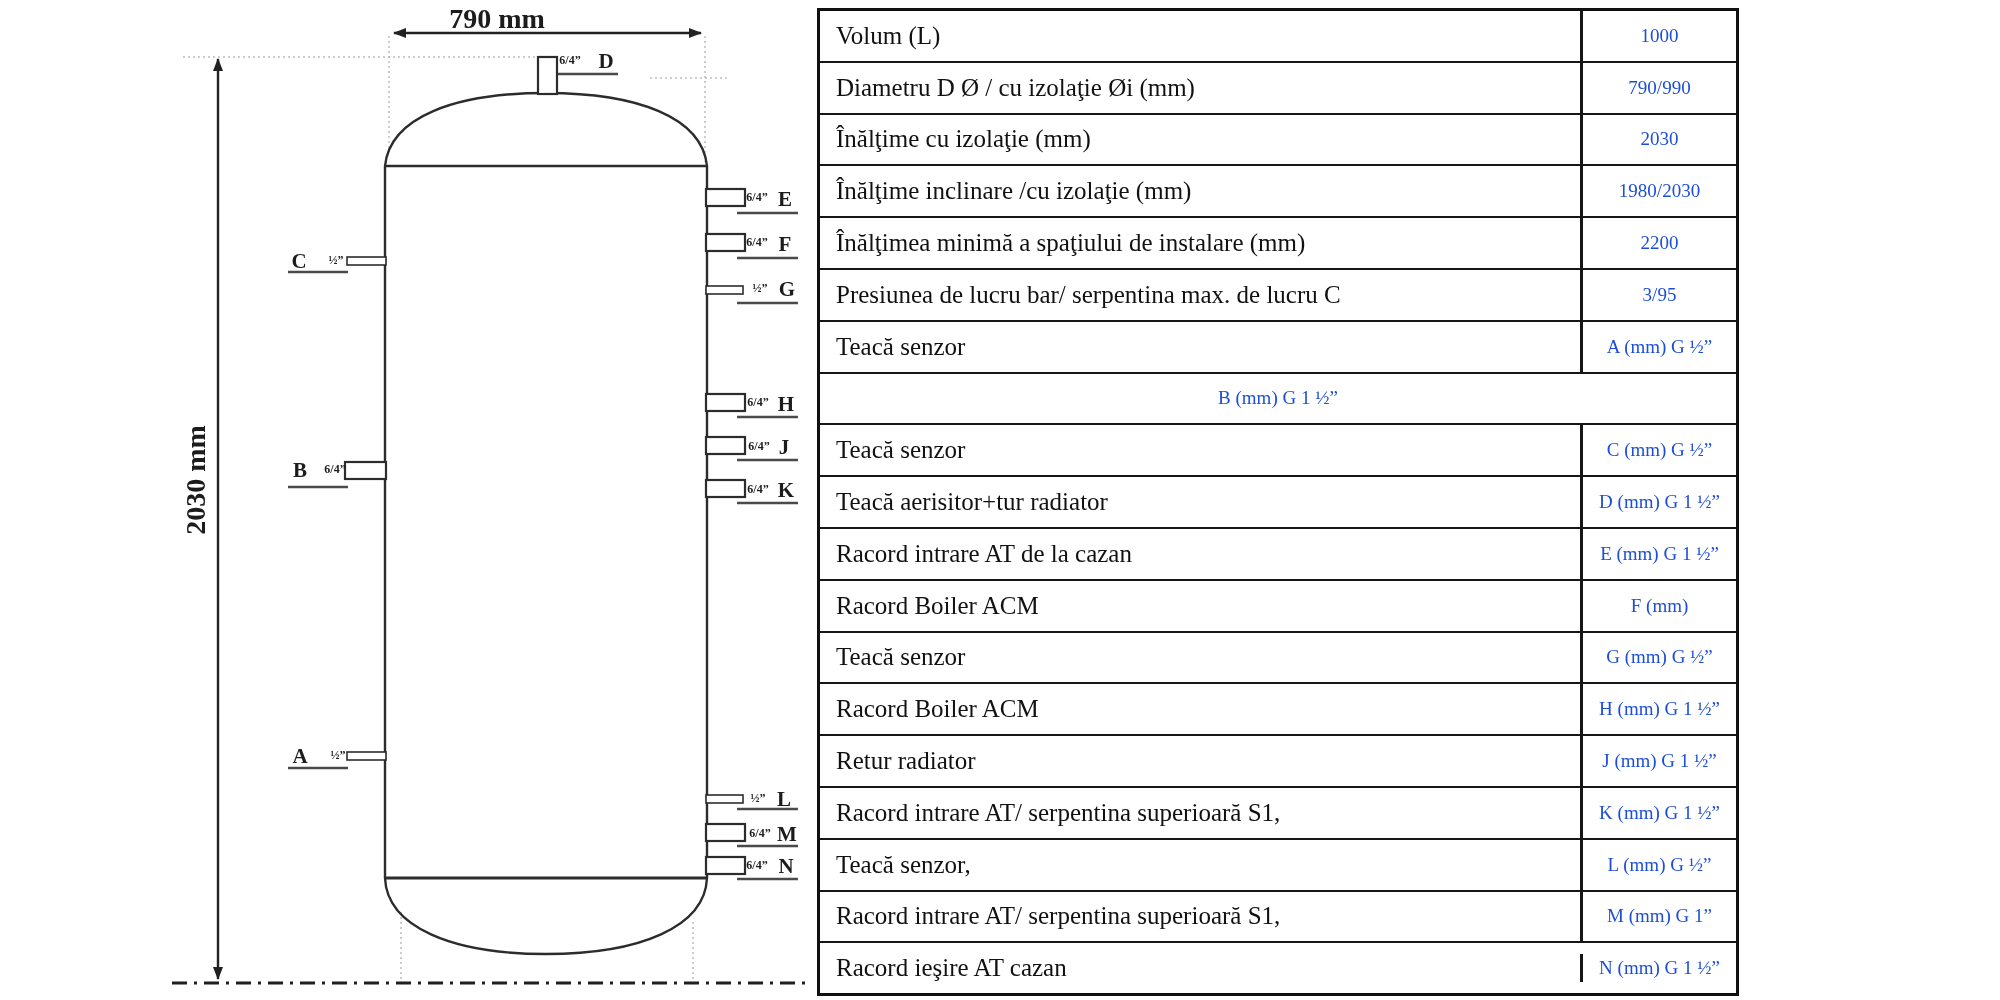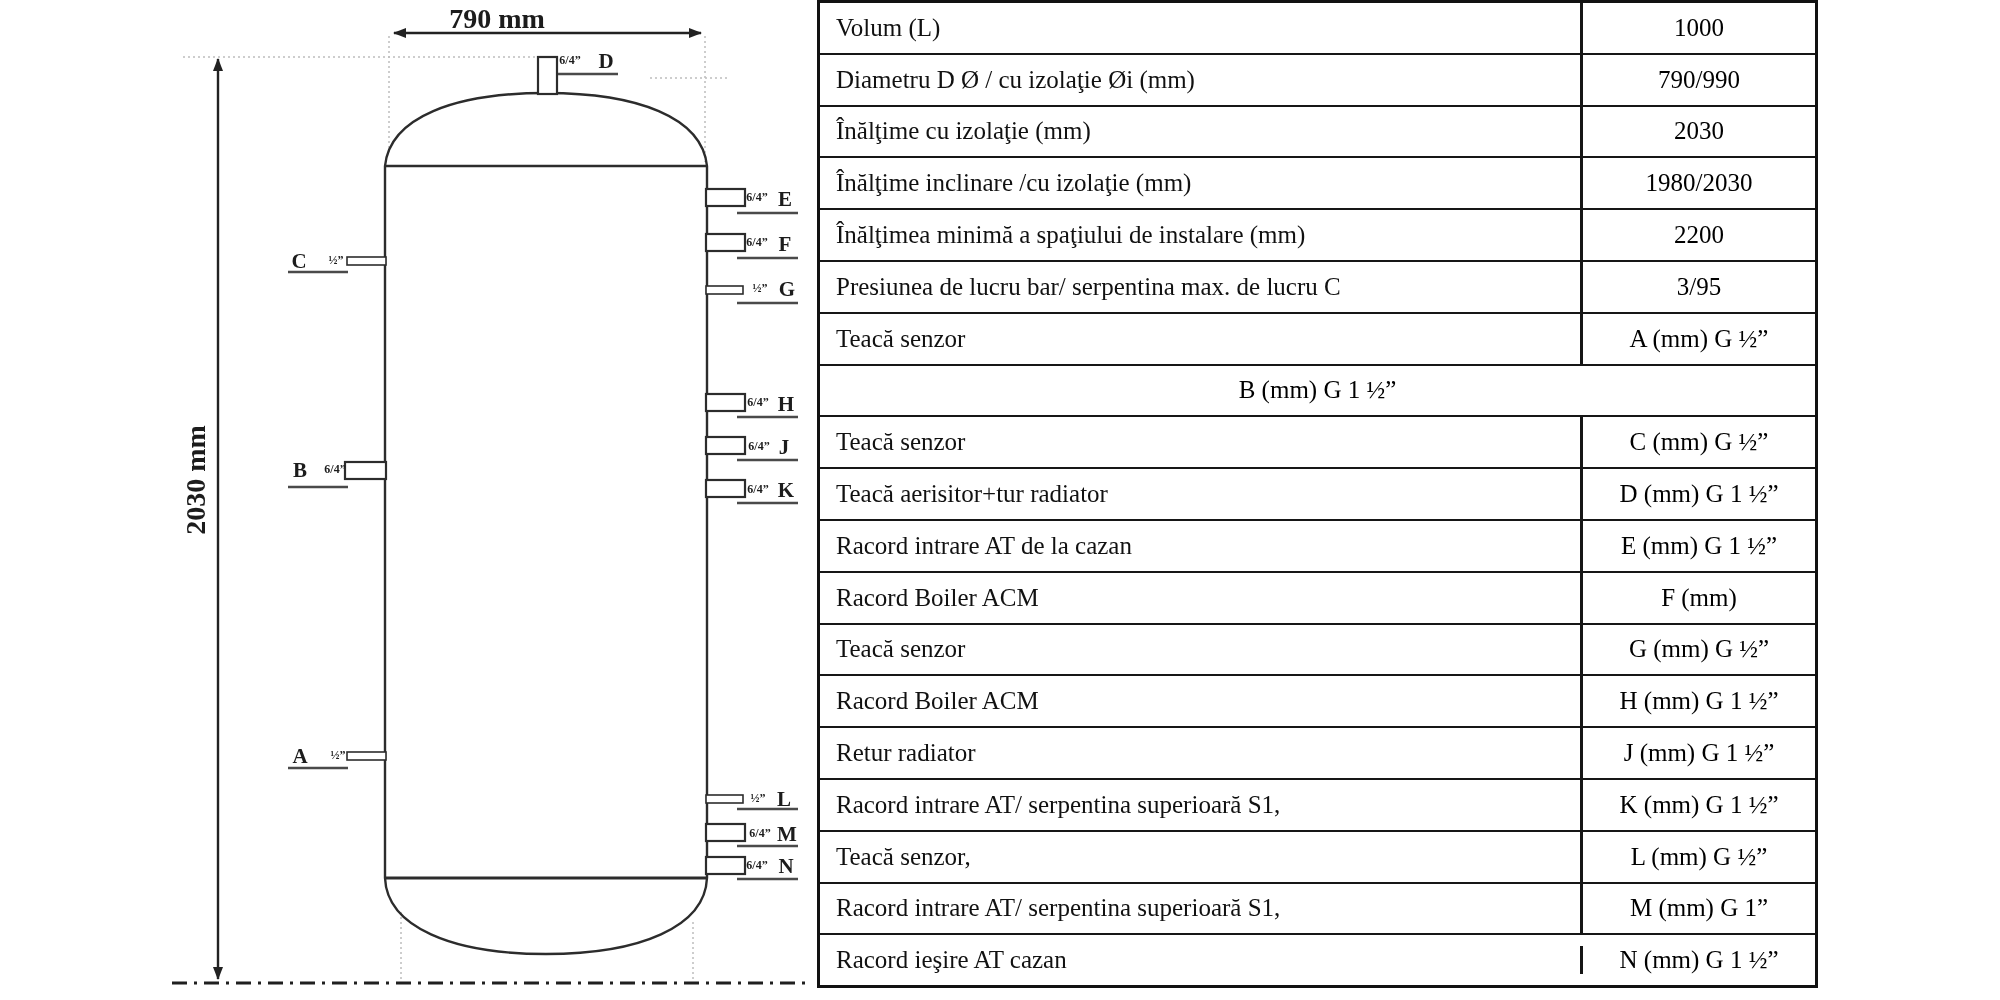--- a/index.html
+++ b/index.html
@@ -5,27 +5,27 @@
   html,body{margin:0;padding:0;background:#ffffff;}
   #stage{position:relative;width:2000px;height:1000px;background:#ffffff;overflow:hidden;
          font-family:Liberation Serif, serif;color:#151515;padding-left:30px;}
   #drawing-svg{position:absolute;left:0;top:0;width:2000px;height:1000px;}
 
   .dim-label{position:absolute;transform:translate(-50%,-50%);font-weight:700;font-size:28px;color:#1c1c1c;white-space:nowrap;}
   .dim-label.vertical{transform:translate(-50%,-50%) rotate(-90deg);}
   .fit-letter{position:absolute;transform:translate(-50%,-50%);font-weight:700;font-size:21px;color:#1c1c1c;white-space:nowrap;}
   .fit-size{position:absolute;transform:translate(-50%,-50%);font-weight:700;font-size:12px;color:#1c1c1c;white-space:nowrap;letter-spacing:0;}
 
-  #spec-table{position:absolute;left:817px;top:0;width:1001px;height:988px;
+  #spec-table{position:absolute;left:817px;top:8px;width:922px;height:988px;
               border:3px solid #111;box-sizing:border-box;display:flex;flex-direction:column;background:#fff;}
   .trow{flex:1;display:flex;border-bottom:2px solid #161616;box-sizing:border-box;min-height:0;}
   .trow:last-child{border-bottom:none;align-items:center;}
   .tlabel{width:763px;box-sizing:border-box;border-right:3px solid #161616;display:flex;align-items:center;
           padding-left:16px;font-size:25px;color:#111;white-space:nowrap;overflow:hidden;}
-  .tvalue{flex:1;display:flex;align-items:center;justify-content:center;font-size:25px;color:#000000;white-space:nowrap;}
+  .tvalue{flex:1;display:flex;align-items:center;justify-content:center;font-size:19px;color:#1d4ed8;white-space:nowrap;}
 </style>
 </head>
 <body>
 
 <div id="stage">
 
   <svg id="drawing-svg" viewBox="0 0 2000 1000">
     <defs>
       <marker id="arr" markerWidth="14" markerHeight="10" refX="12" refY="5" orient="auto-start-reverse" markerUnits="userSpaceOnUse">
         <path d="M0,0 L13,5 L0,10 z" fill="#222"></path>

